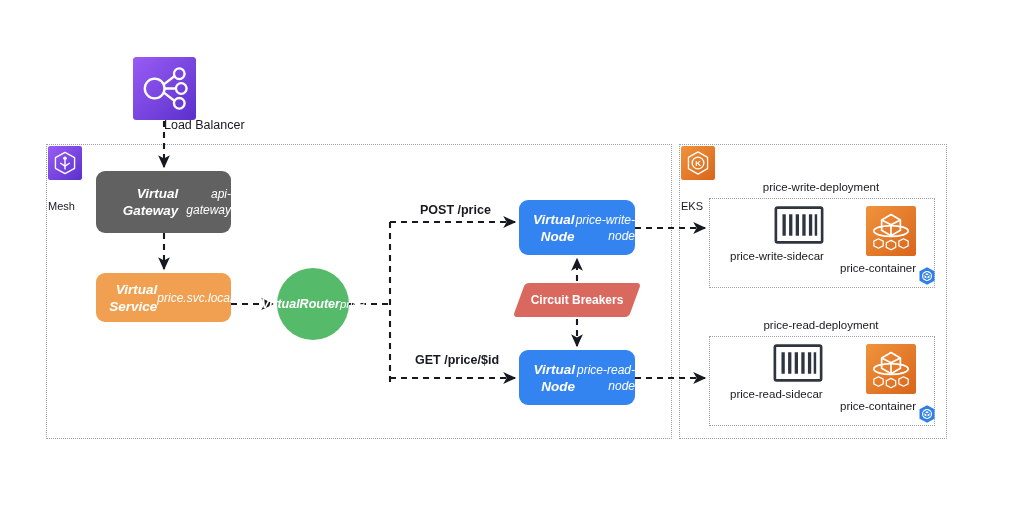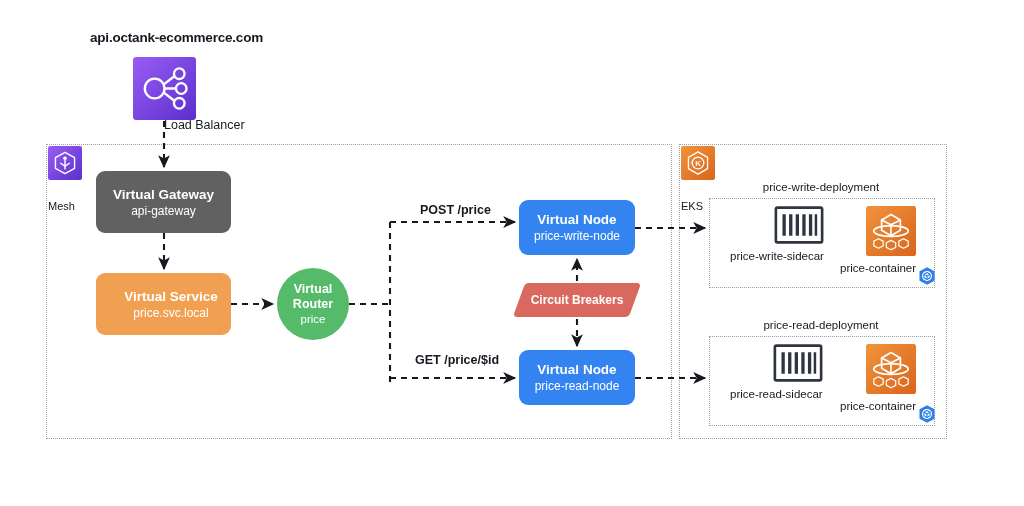--- a/index.html
+++ b/index.html
@@ -73,39 +73,40 @@
   #loadbalancer-icon { width: 63px; height: 63px; border-radius: 3px; display:block; }
   #loadbalancer-label {
     left: 164px; top: 118px;
     font-size: 12.5px;
     color: #16191f;
   }
 
   
   .node-box {
     display: flex;
-    flex-direction: column;
+    flex-direction: row;
     align-items: center;
     justify-content: center;
     text-align: right;
     color: #ffffff;
     border-radius: 9px;
     box-sizing: border-box;
+    font-style: italic;
   }
   .node-title {
     font-weight: bold;
     font-size: 13.5px;
     line-height: 17px;
   }
   .node-sub {
     font-size: 12px;
     line-height: 16px;
   }
   #virtual-gateway { left: 96px;  top: 171px; width: 135px; height: 62px; background: #616161; }
-  #virtual-service { left: 96px;  top: 273px; width: 135px; height: 62px; background: #F0A050; padding-left: 15px; }
+  #virtual-service { left: 96px;  top: 273px; width: 135px; height: 49px; background: #F0A050; padding-left: 15px; }
   #virtual-router  { left: 277px; top: 268px; width: 72px;  height: 72px; background: #55BB6A; border-radius: 50%; }
   #virtual-router .node-title { font-size: 12.5px; line-height: 15px; }
   #virtual-router .node-sub   { font-size: 11.5px; line-height: 14px; }
   #virtual-node-write { left: 519px; top: 200px; width: 116px; height: 55px; background: #3383F0; }
   #virtual-node-read  { left: 519px; top: 350px; width: 116px; height: 55px; background: #3383F0; }
 
   
   #circuit-breakers {
     left: 519px; top: 283px;
     width: 116px; height: 47px;
@@ -199,21 +200,20 @@
       <line x1="635" y1="228" x2="705" y2="228" marker-end="url(#arrowhead)"></line>
 
       <line x1="635" y1="378" x2="705" y2="378" marker-end="url(#arrowhead)"></line>
 
       <line x1="577" y1="281" x2="577" y2="259" marker-end="url(#arrowhead)"></line>
 
       <line x1="577" y1="319" x2="577" y2="346" marker-end="url(#arrowhead)"></line>
     </g>
   </svg>
 
-  <div class="abs" id="domain-title">api.octank-ecommerce.com</div>
 
   <div class="abs" id="loadbalancer-icon-wrap">
     <svg id="loadbalancer-icon" viewBox="0 0 64 64" xmlns="http://www.w3.org/2000/svg">
       <defs>
         <linearGradient id="lbGrad" x1="0" y1="0" x2="1" y2="1">
           <stop offset="0%" stop-color="#9A5CF5"></stop>
           <stop offset="100%" stop-color="#5B30CC"></stop>
         </linearGradient>
       </defs>
       <rect x="0" y="0" width="64" height="64" rx="2" fill="url(#lbGrad)"></rect>

